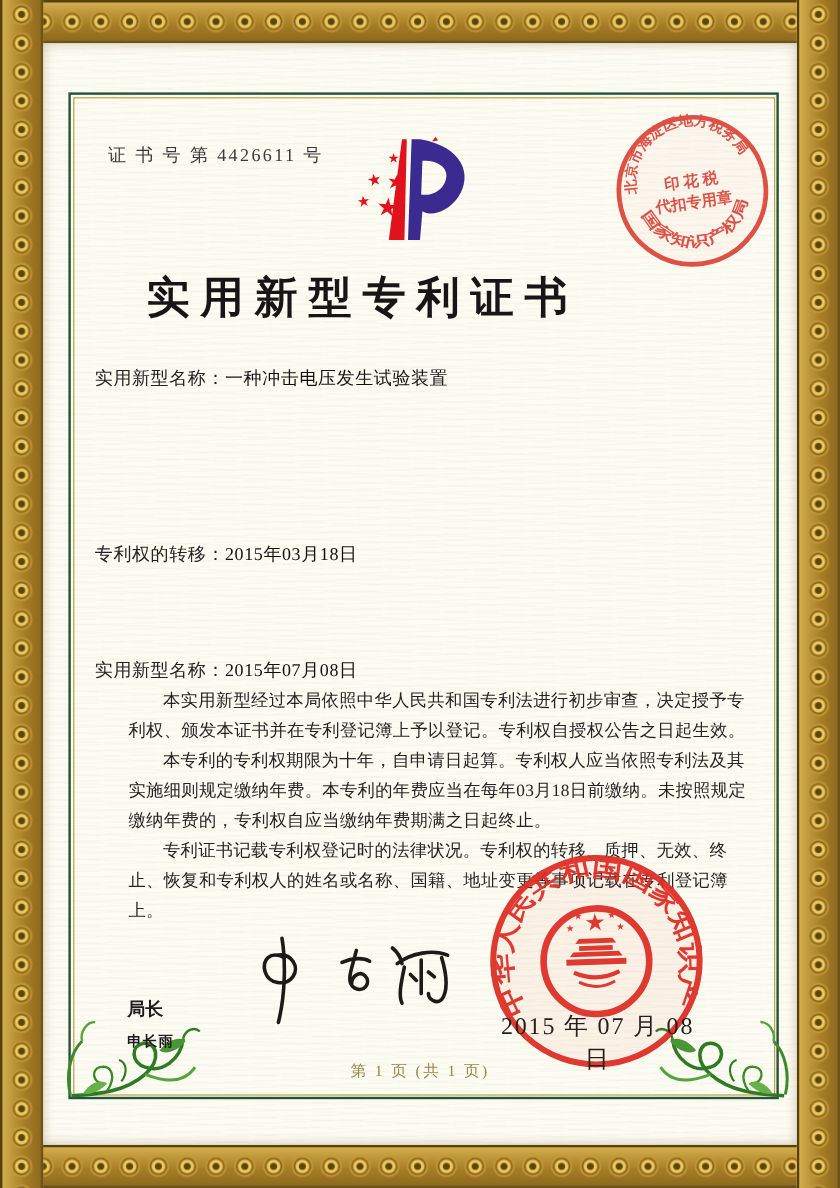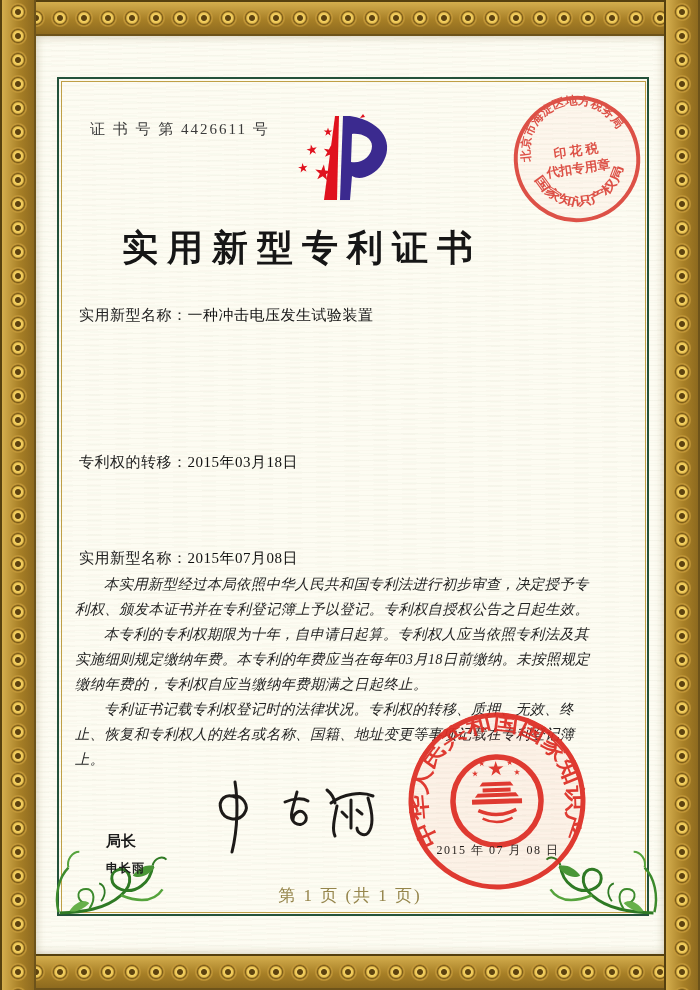--- a/index.html
+++ b/index.html
@@ -35,30 +35,30 @@
     border:2px solid #24523b;}
   .inner-border::after{content:"";position:absolute;inset:1.5px;border:1px solid #bf9f45;}
   
   .abs{position:absolute;}
   .cert-no{left:90px;top:120px;font-size:15px;letter-spacing:2px;color:#3a3a3a;}
   .cert-title{left:0;top:224px;width:604px;text-align:center;font-size:36px;font-weight:bold;
     letter-spacing:9px;color:#161616;}
   .field{left:79px;font-size:15px;color:#1d1d1d;letter-spacing:.5px;white-space:nowrap;text-align:right;}
   .field .lab{color:#222;}
   .field .val{color:#111;}
-  .paras{left:75px;top:572px;width:520px;font-size:14.4px;line-height:25px;color:#242424;
-    font-style:italic;letter-spacing:.3px;}
+  .paras{left:107px;top:572px;width:520px;font-size:14.4px;line-height:25px;color:#242424;
+    letter-spacing:.3px;}
   .paras p{margin:0;text-indent:2em;}
   .signer{left:106px;font-family:"Liberation Sans","DejaVu Sans",sans-serif;font-weight:700;
     color:#1c1c1c;margin-top:40px;}
   .signer-title{top:792px;font-size:15px;}
   .signer-name{top:820px;font-size:12px;letter-spacing:1px;}
-  .seal-date{left:408px;top:842px;width:180px;text-align:center;font-size:12px;
+  .seal-date{left:408px;top:842px;width:180px;text-align:center;font-size:20px;
     letter-spacing:1.5px;color:#241f1c;z-index:6;}
-  .footer{left:0;top:884px;width:700px;text-align:center;font-size:17px;letter-spacing:2px;
+  .footer{left:0;top:884px;width:700px;text-align:center;font-size:13px;letter-spacing:2px;
     color:#95854b;}
   svg{display:block;}
   .stamp-wrap{left:498px;top:80px;width:158px;height:158px;transform:rotate(-8deg);opacity:.88;z-index:3;}
   .seal-wrap{left:402px;top:706px;width:190px;height:190px;transform:rotate(-2deg);opacity:.93;z-index:5;}
   .logo-wrap{left:290px;top:110px;width:116px;height:98px;}
   .sig-wrap{left:185px;top:770px;width:205px;height:88px;}
   .orn-left{left:48px;top:818px;width:132px;height:104px;}
   .orn-right{left:533px;top:818px;width:132px;height:104px;transform:scaleX(-1);}
 </style>
 </head>

